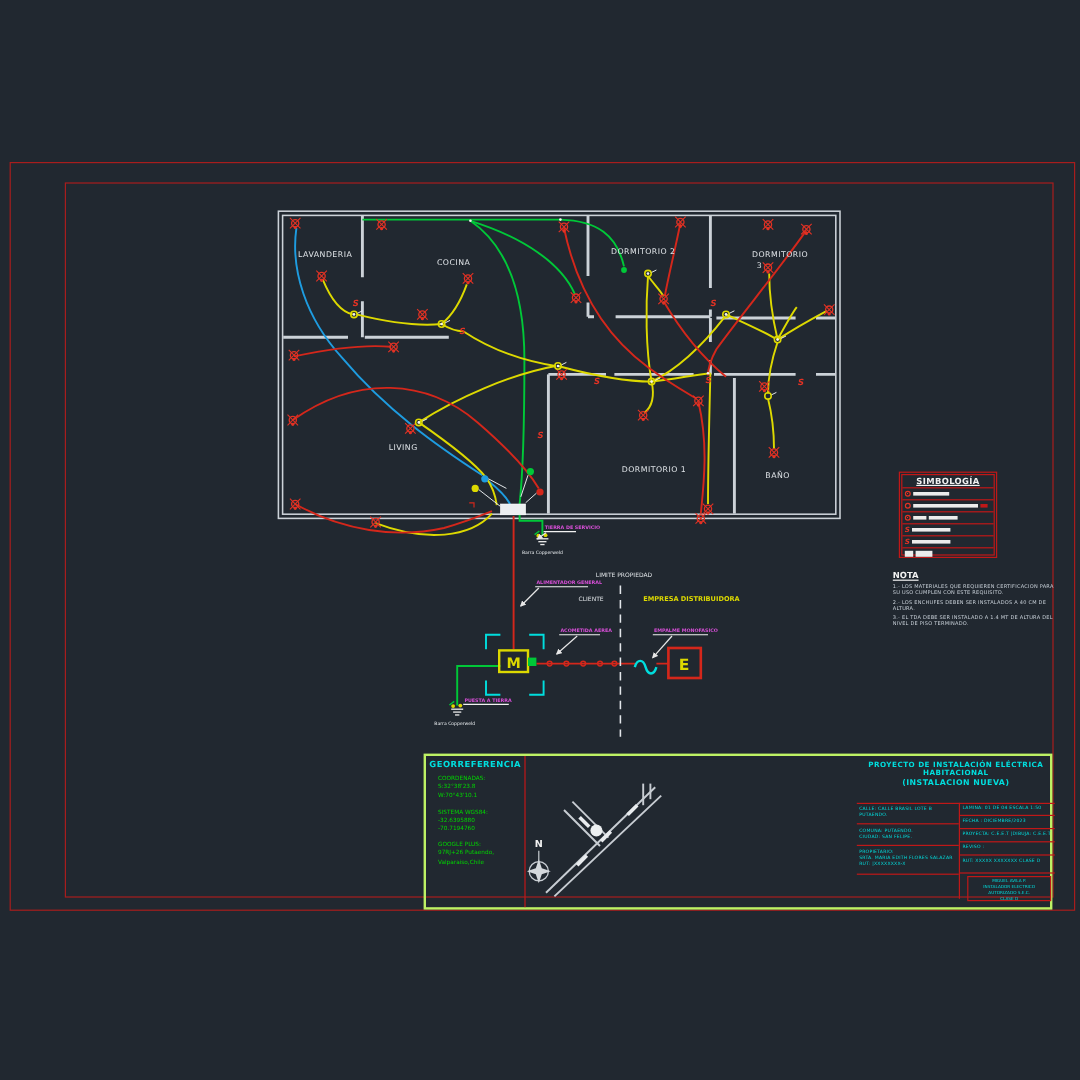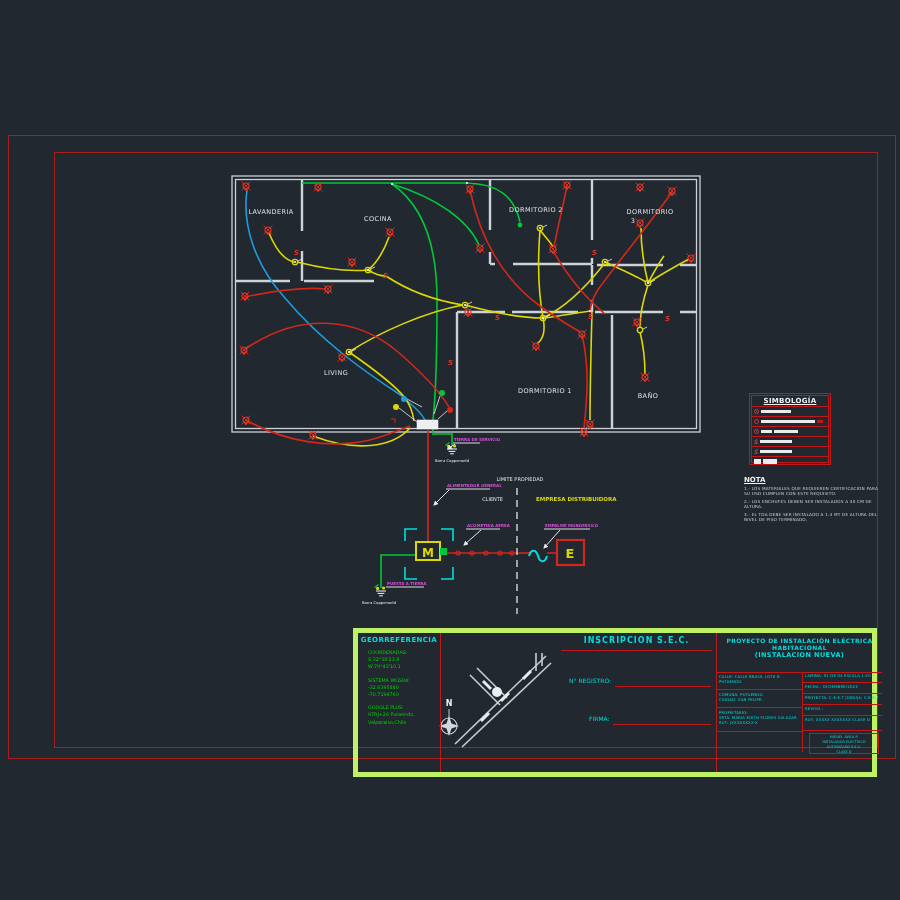--- a/index.html
+++ b/index.html
@@ -15,21 +15,21 @@
   .lrow{display:flex;align-items:center;border-top:1px solid #c01818;height:9px;padding:0 2px;gap:2px;}
   .bar{background:#ececec;height:3.5px;}
   .rsym{color:#e33224;font-size:6px;font-weight:bold;font-style:italic;line-height:6px;}
   .ring{width:5px;height:5px;border:1.2px solid #e33224;border-radius:50%;box-sizing:border-box;flex:none;}
   .dotring{width:5px;height:5px;border:1.2px solid #e33224;border-radius:50%;box-sizing:border-box;background:radial-gradient(#e33224 28%,transparent 30%);flex:none;}
   
   #nota{position:absolute;left:744px;top:476px;width:134px;color:#c9d1d9;}
   #nota .ttl{font-size:7px;font-weight:bold;color:#f2f2f2;text-decoration:underline;margin-bottom:2px;}
   #nota .itm{font-size:4.2px;line-height:1.3;margin-bottom:2px;letter-spacing:.2px;}
   
-  #tblock{position:absolute;left:353px;top:628px;width:524px;height:149px;box-sizing:border-box;border:5px solid #bef264;}
+  #tblock{position:absolute;left:353px;top:628px;width:524px;height:130px;box-sizing:border-box;border:2px solid #bef264;}
   .col{position:absolute;top:0;height:100%;border-right:1px solid #c01818;box-sizing:border-box;}
   .hdr{color:#00dede;font-weight:bold;text-align:center;letter-spacing:.4px;}
   .green{color:#00d400;}
   .cy{color:#00dede;}
   .redline{position:absolute;height:1px;background:#c01818;}
   .vline{position:absolute;width:1px;background:#c01818;}
   .tiny{font-size:3.8px;line-height:1.35;letter-spacing:.2px;}
 </style>
 </head>
 <body>
@@ -356,28 +356,20 @@
         <div>-32.6395880</div>
         <div>-70.7194760</div>
         <div style="height:6px;"></div>
         <div>GOOGLE PLUS:</div>
         <div>97RJ+26 Putaendo,</div>
         <div>Valparaiso,Chile</div>
       </div>
     </div>
 
 
-    <div class="col" style="left:199px;width:160px;">
-      <div class="hdr" style="font-size:8px;padding-top:3px;letter-spacing:1px;">INSCRIPCION  S.E.C.</div>
-      <div class="redline" style="left:4px;right:4px;top:17px;width:auto;"></div>
-      <div class="cy" style="position:absolute;left:12px;top:44px;font-size:6px;">N° REGISTRO:</div>
-      <div class="redline" style="left:58px;top:53px;width:96px;"></div>
-      <div class="cy" style="position:absolute;left:32px;top:82px;font-size:6px;">FIRMA:</div>
-      <div class="redline" style="left:56px;top:91px;width:98px;"></div>
-    </div>
 
     <div class="col" style="left:359px;width:165px;border-right:none;">
       <div class="hdr" style="font-size:6px;padding-top:4px;">PROYECTO DE INSTALACIÓN ELÉCTRICA</div>
       <div class="hdr" style="font-size:6px;">HABITACIONAL</div>
       <div class="hdr" style="font-size:6.5px;text-align:center;">(INSTALACION NUEVA)</div>
       <div class="redline" style="left:0;right:0;top:39px;width:auto;"></div>
       <div class="vline" style="left:85px;top:39px;height:80px;"></div>
 
       <div style="position:absolute;left:0;top:39px;width:85px;">
         <div class="cy tiny" style="padding:2px 2px;border-bottom:1px solid #c01818;height:13px;box-sizing:content-box;">

